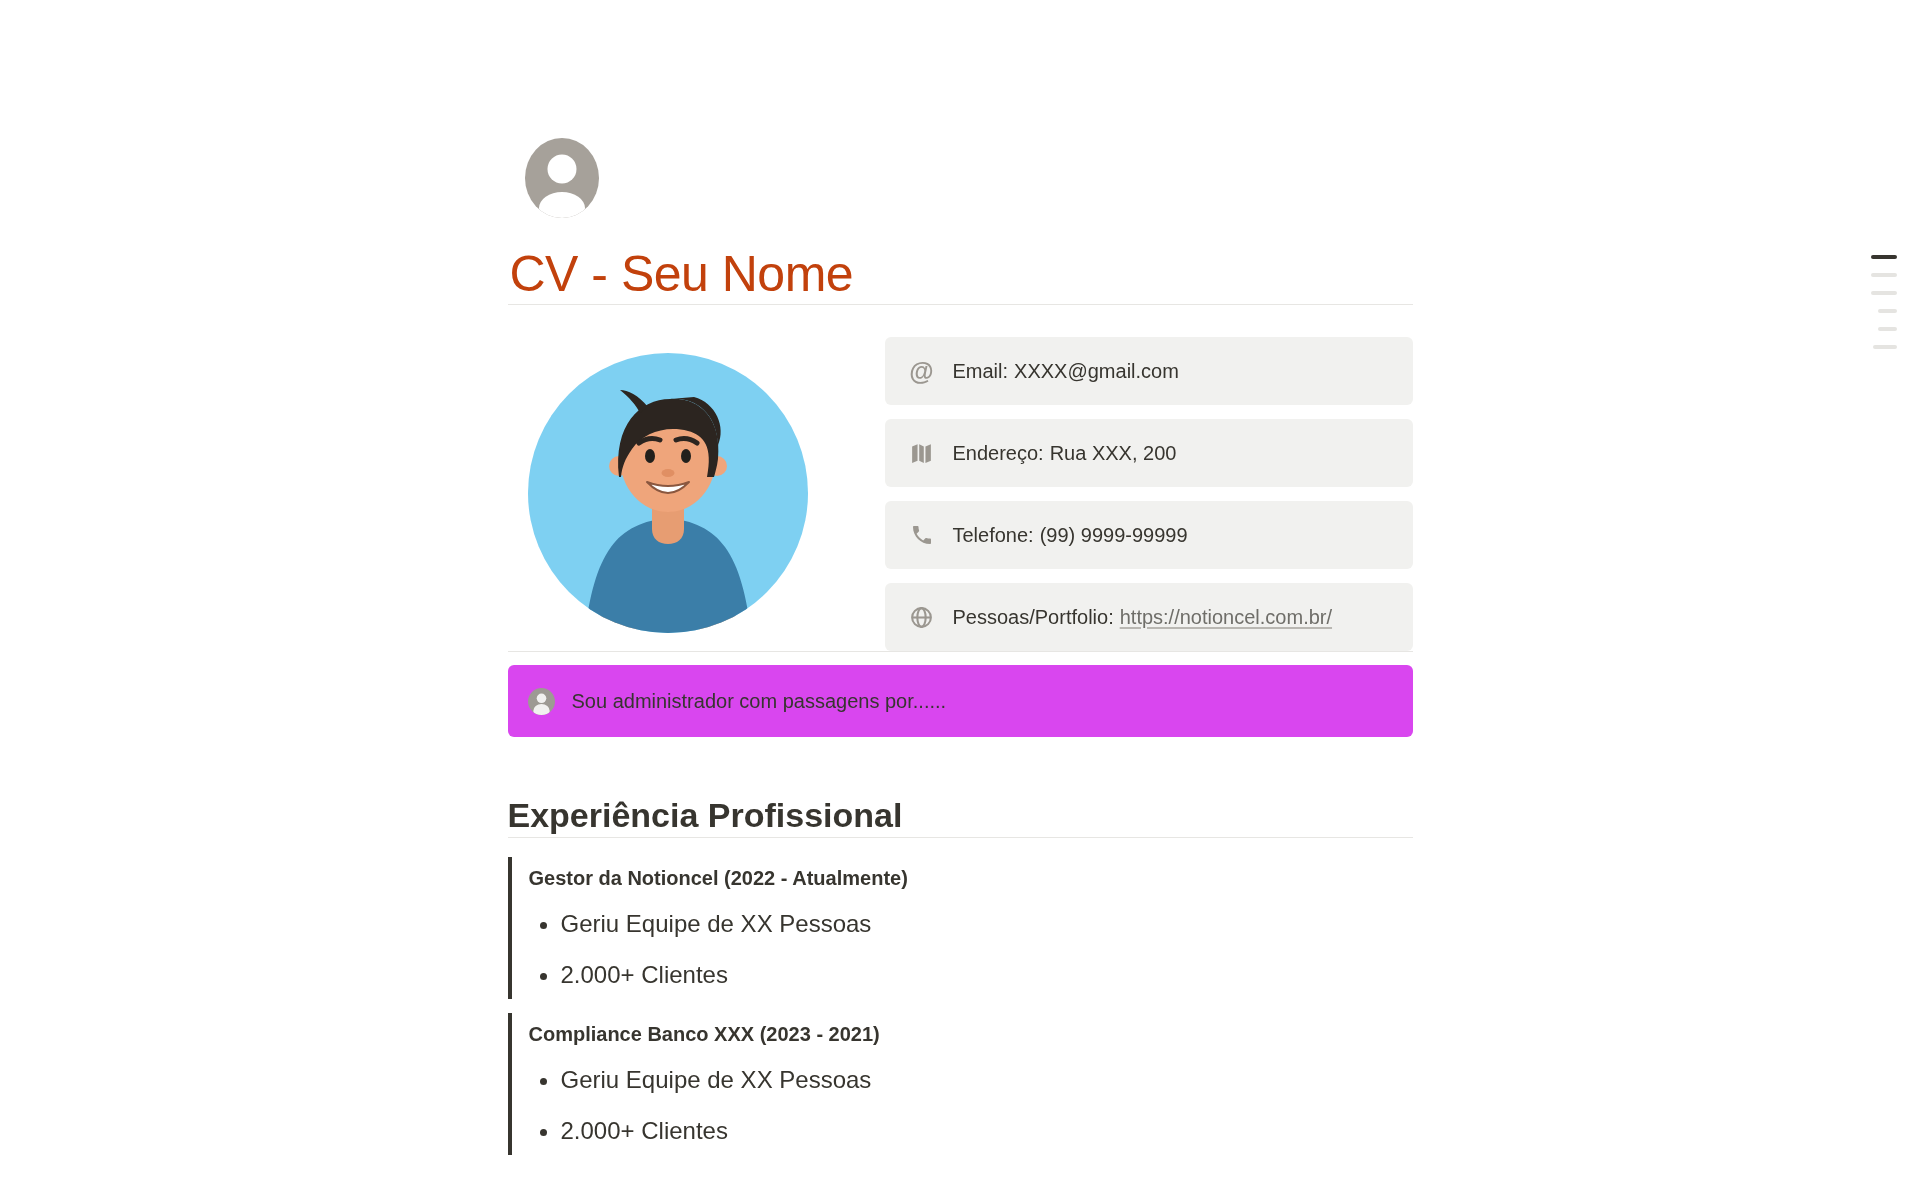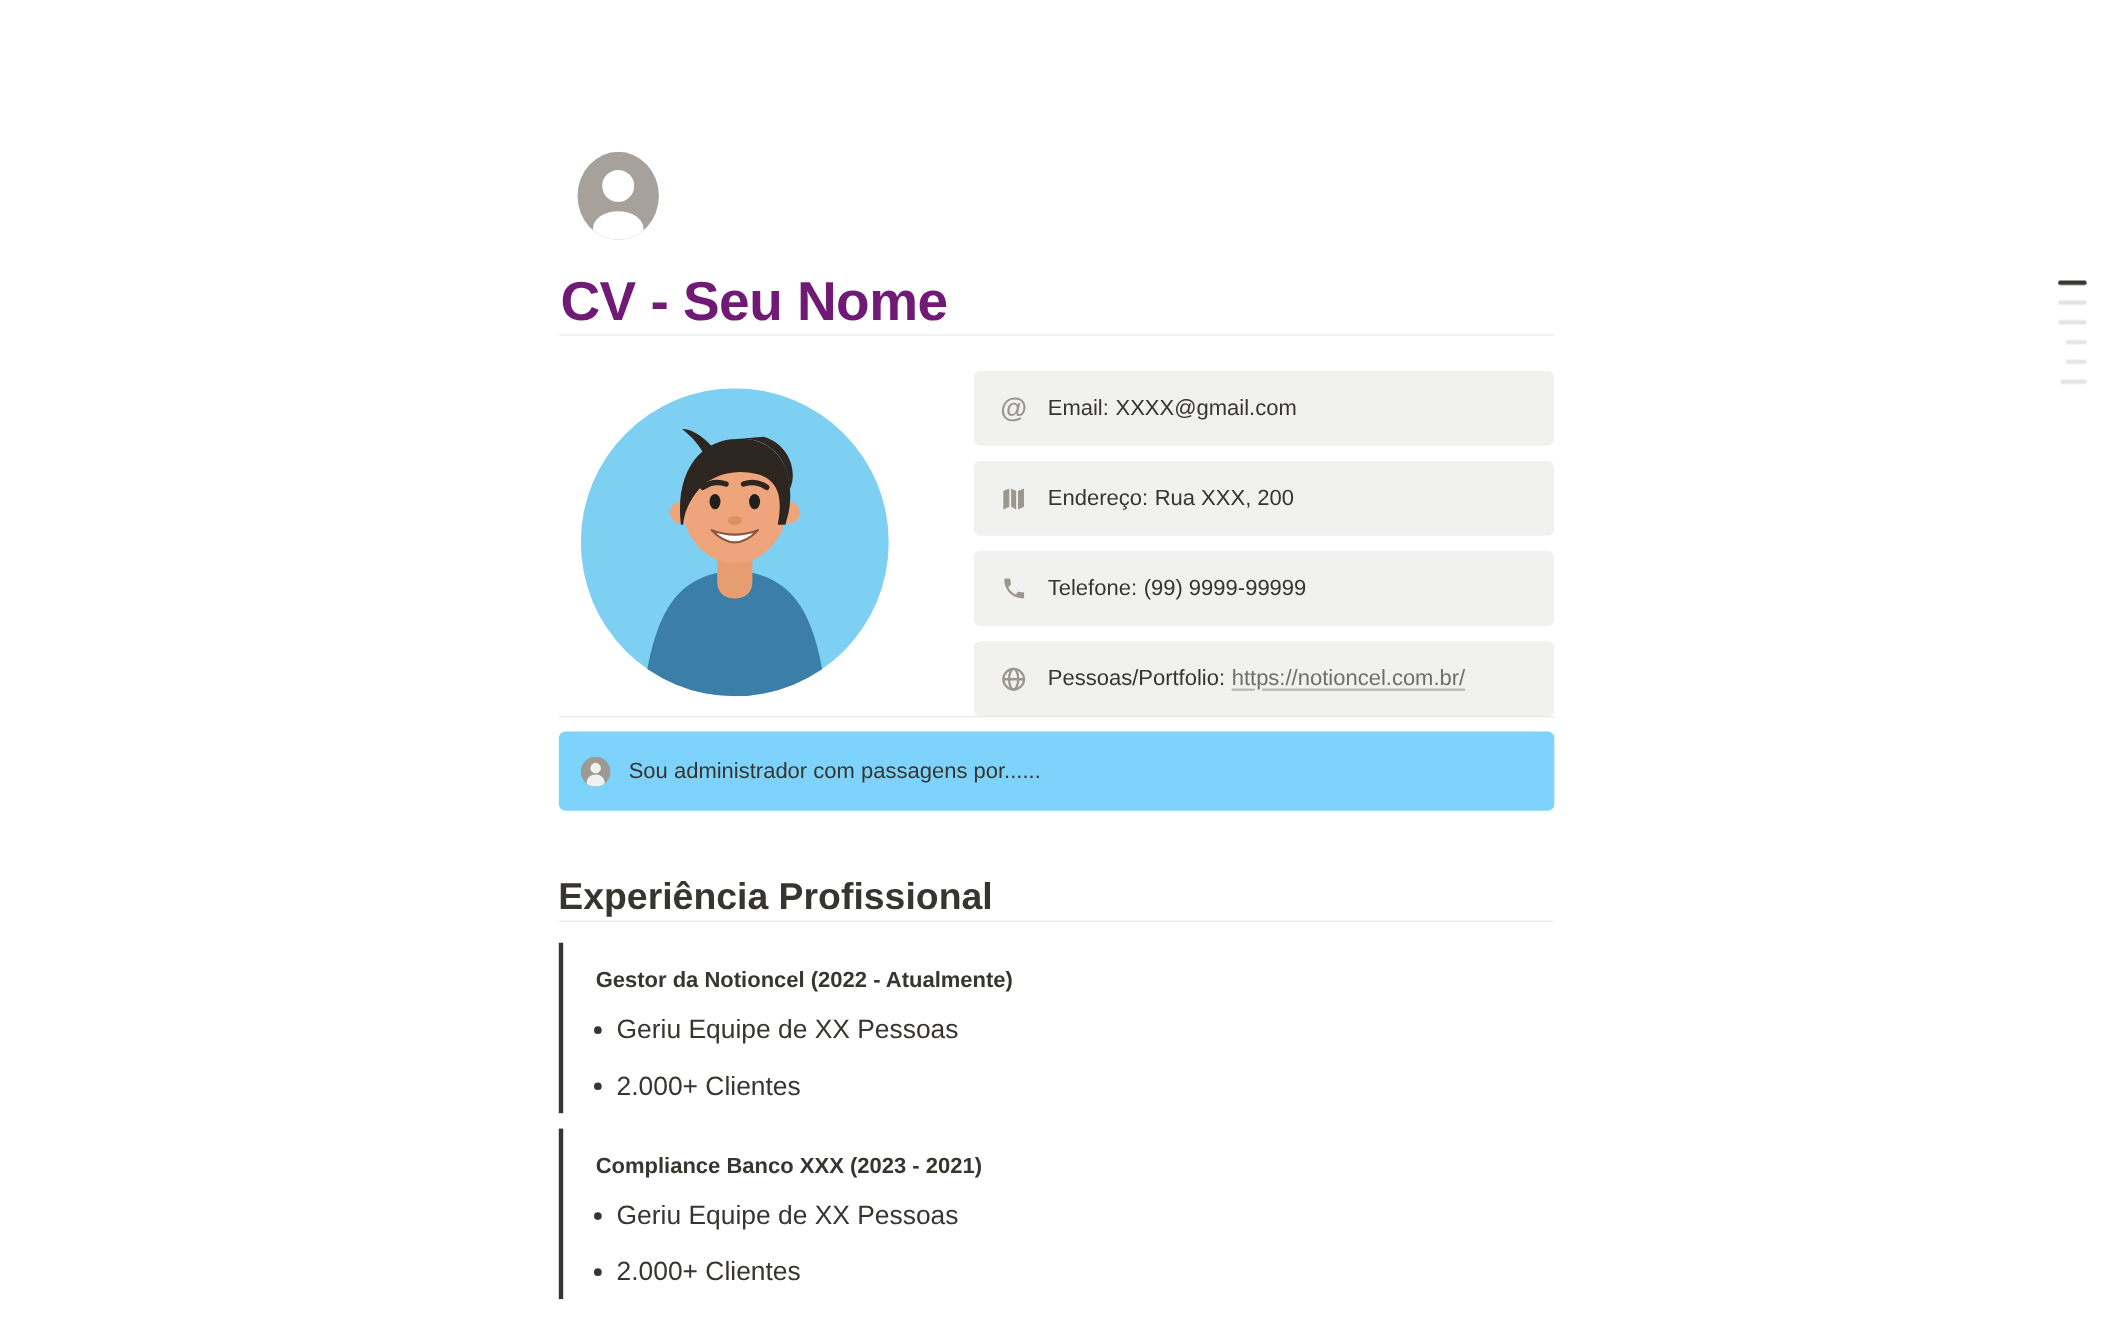--- a/index.html
+++ b/index.html
@@ -7,22 +7,22 @@
   body {
     width:1920px; height:1199px; overflow:hidden;
     background:#ffffff; color:#37352f;
     font-family:"Liberation Sans", sans-serif;
   }
   .page { width:905px; margin:0 auto; padding-top:138px; position:relative; }
 
   .page-icon { width:76px; height:80px; margin-left:16px; display:block; cursor:pointer; }
 
   h1.title {
-    font-size:50px; font-weight:700; letter-spacing:-0.5px;
-    margin:26px 0 0 2px; line-height:1.2; color:#701a75;
+    font-size:50px; font-weight:400; letter-spacing:-0.5px;
+    margin:26px 0 0 2px; line-height:1.2; color:#c2410c;
   }
 
   hr.divider { border:none; border-top:1px solid #e7e6e3; margin:0; }
   .divider-1 { margin-top:17px; }
   .divider-2 { margin-top:29px; }
   .divider-3 { margin-top:19px; }
 
   .profile { display:flex; margin-top:32px; }
   .profile-left { width:377px; flex:none; }
   .avatar { width:280px; height:280px; margin:16px 0 0 20px; display:block; }
@@ -35,30 +35,30 @@
   }
   .info-row:last-child { margin-bottom:0; }
   .info-icon { width:26px; height:26px; margin-right:18px; flex:none;
     display:flex; align-items:center; justify-content:center; color:#9b9790; }
   .at-glyph { font-size:25px; font-weight:600; color:#9b9790; line-height:1; }
   .lbl { font-weight:400; margin-right:6px; white-space:pre; }
   .val { font-weight:400; }
   a.site-link { color:#6f6e69; text-decoration:underline; text-decoration-color:#b9b7b2; text-underline-offset:3px; cursor:pointer; }
 
   .callout {
-    margin-top:13px; height:72px; background:#7dd3fc; border-radius:6px;
+    margin-top:13px; height:72px; background:#d946ef; border-radius:6px;
     display:flex; align-items:center; padding:0 20px; font-size:20px;
   }
   .callout-icon { width:27px; height:27px; margin-right:17px; flex:none; }
 
   h2.section { font-size:34px; font-weight:700; margin:56px 0 0 0; line-height:1.3; color:#37352f; }
 
   .quote { border-left:4px solid #37352f; padding:6px 0 6px 17px; margin-top:19px; }
   .quote + .quote { margin-top:14px; }
-  .quote-title { font-size:20px; font-weight:700; line-height:1.5; margin:13px; }
+  .quote-title { font-size:20px; font-weight:700; line-height:1.5; margin:0; }
   .quote ul { margin:13px 0 0 0; padding-left:32px; font-size:24px; }
   .quote li { margin-top:15px; line-height:1.5; }
   .quote li:first-child { margin-top:0; }
 
   .toc {
     position:fixed; top:255px; right:23px;
     display:flex; flex-direction:column; align-items:flex-end;
   }
   .toc-line { height:4px; border-radius:2px; margin-bottom:14px; background:#e5e4e1; cursor:pointer; }
   .toc-line.l1 { width:26px; background:#37352f; }

